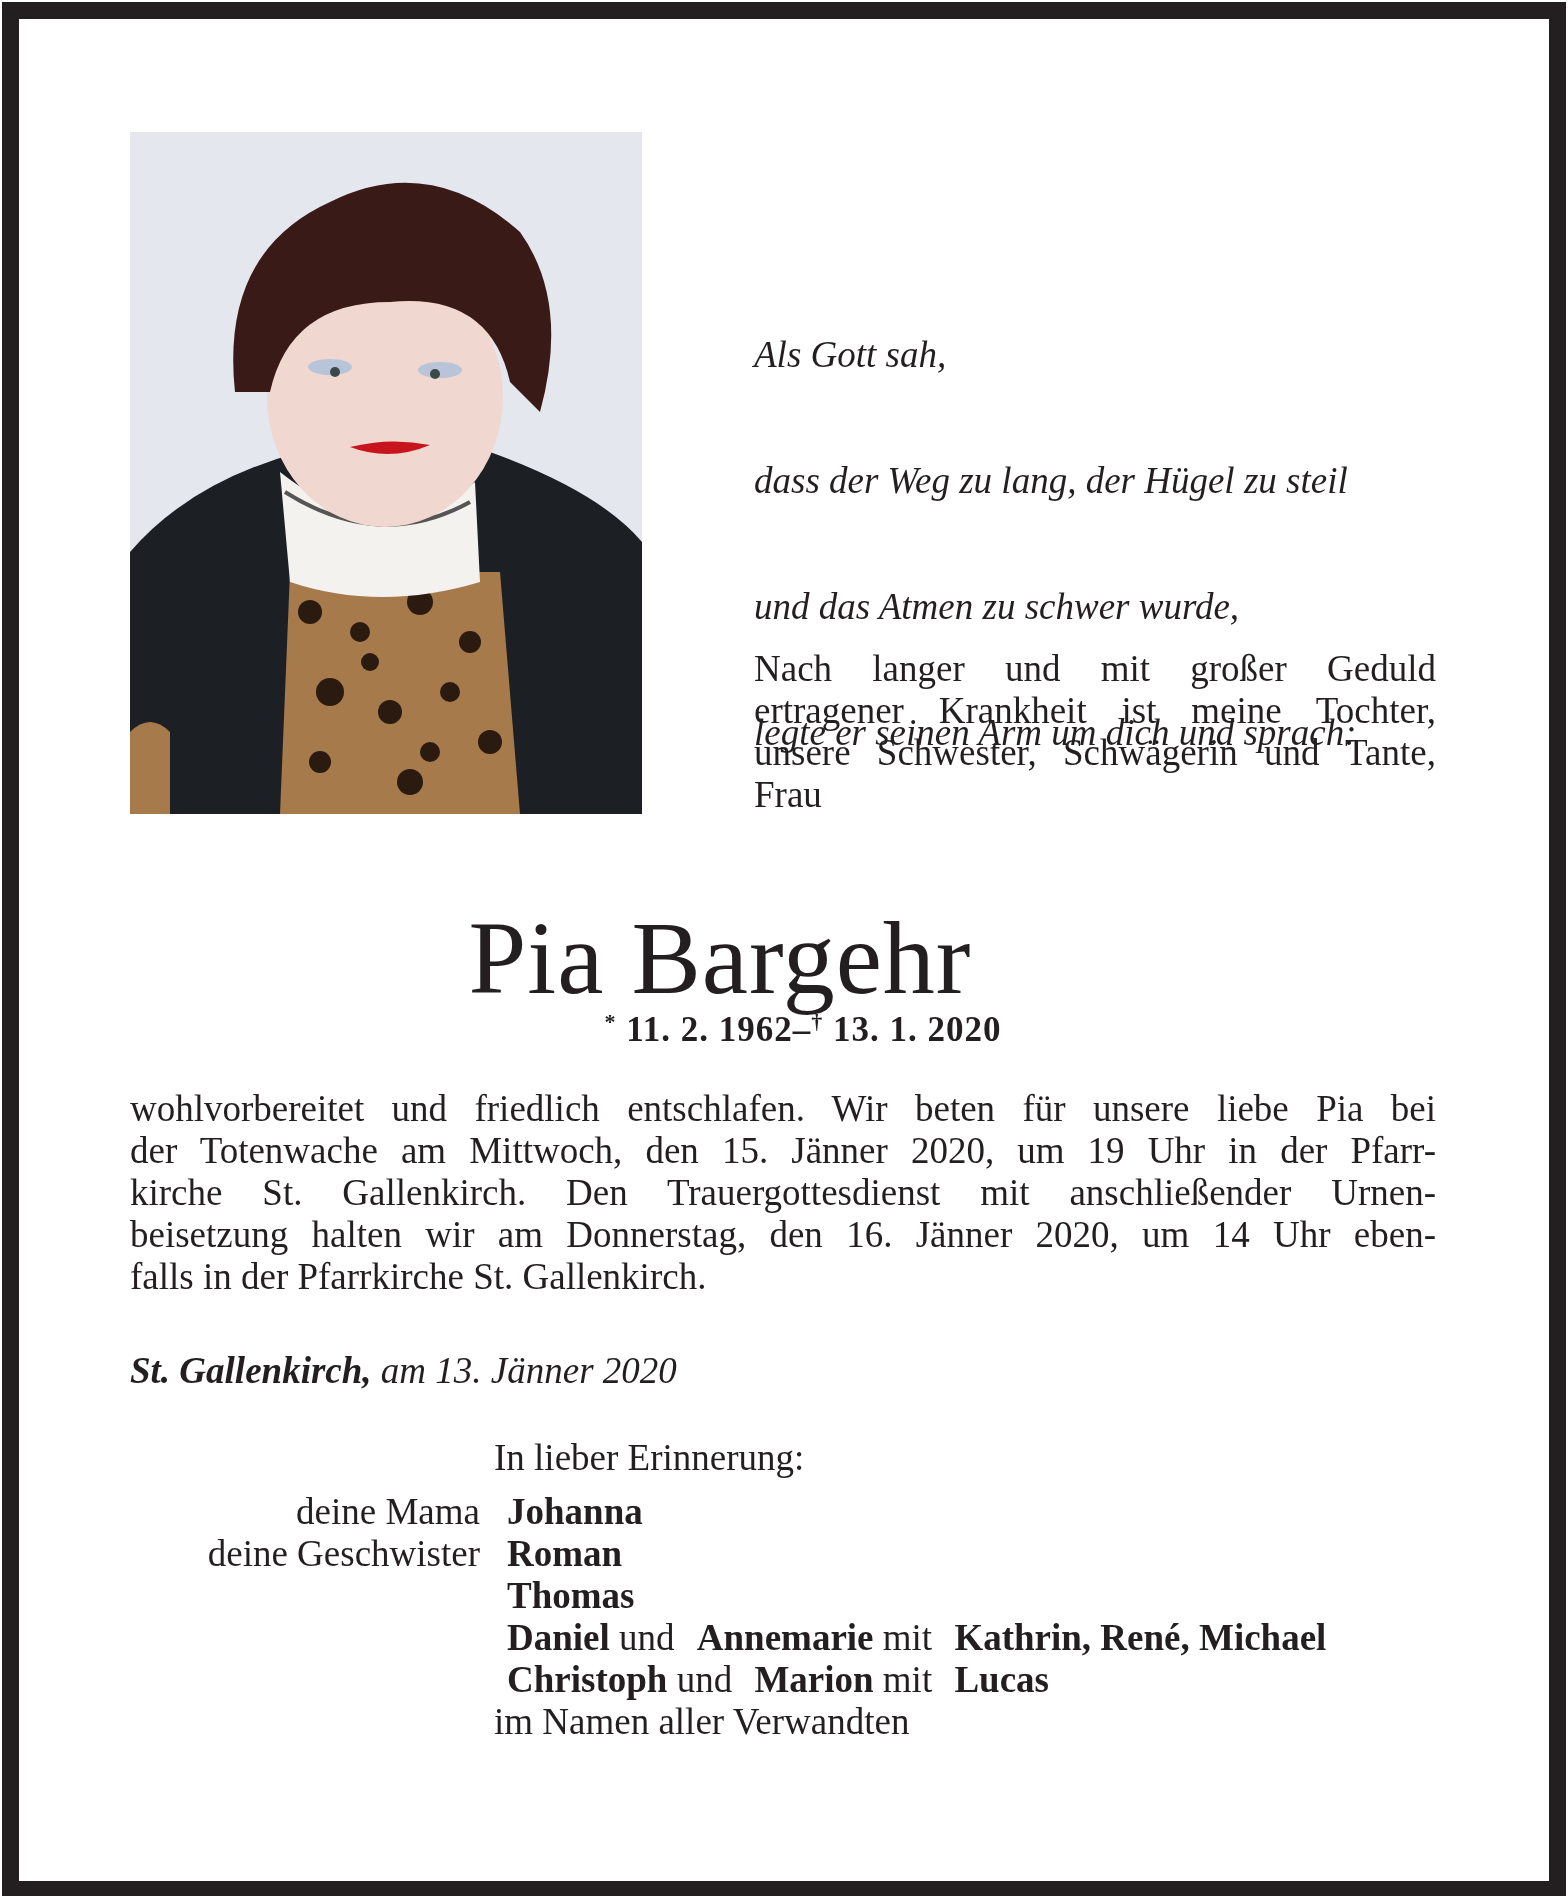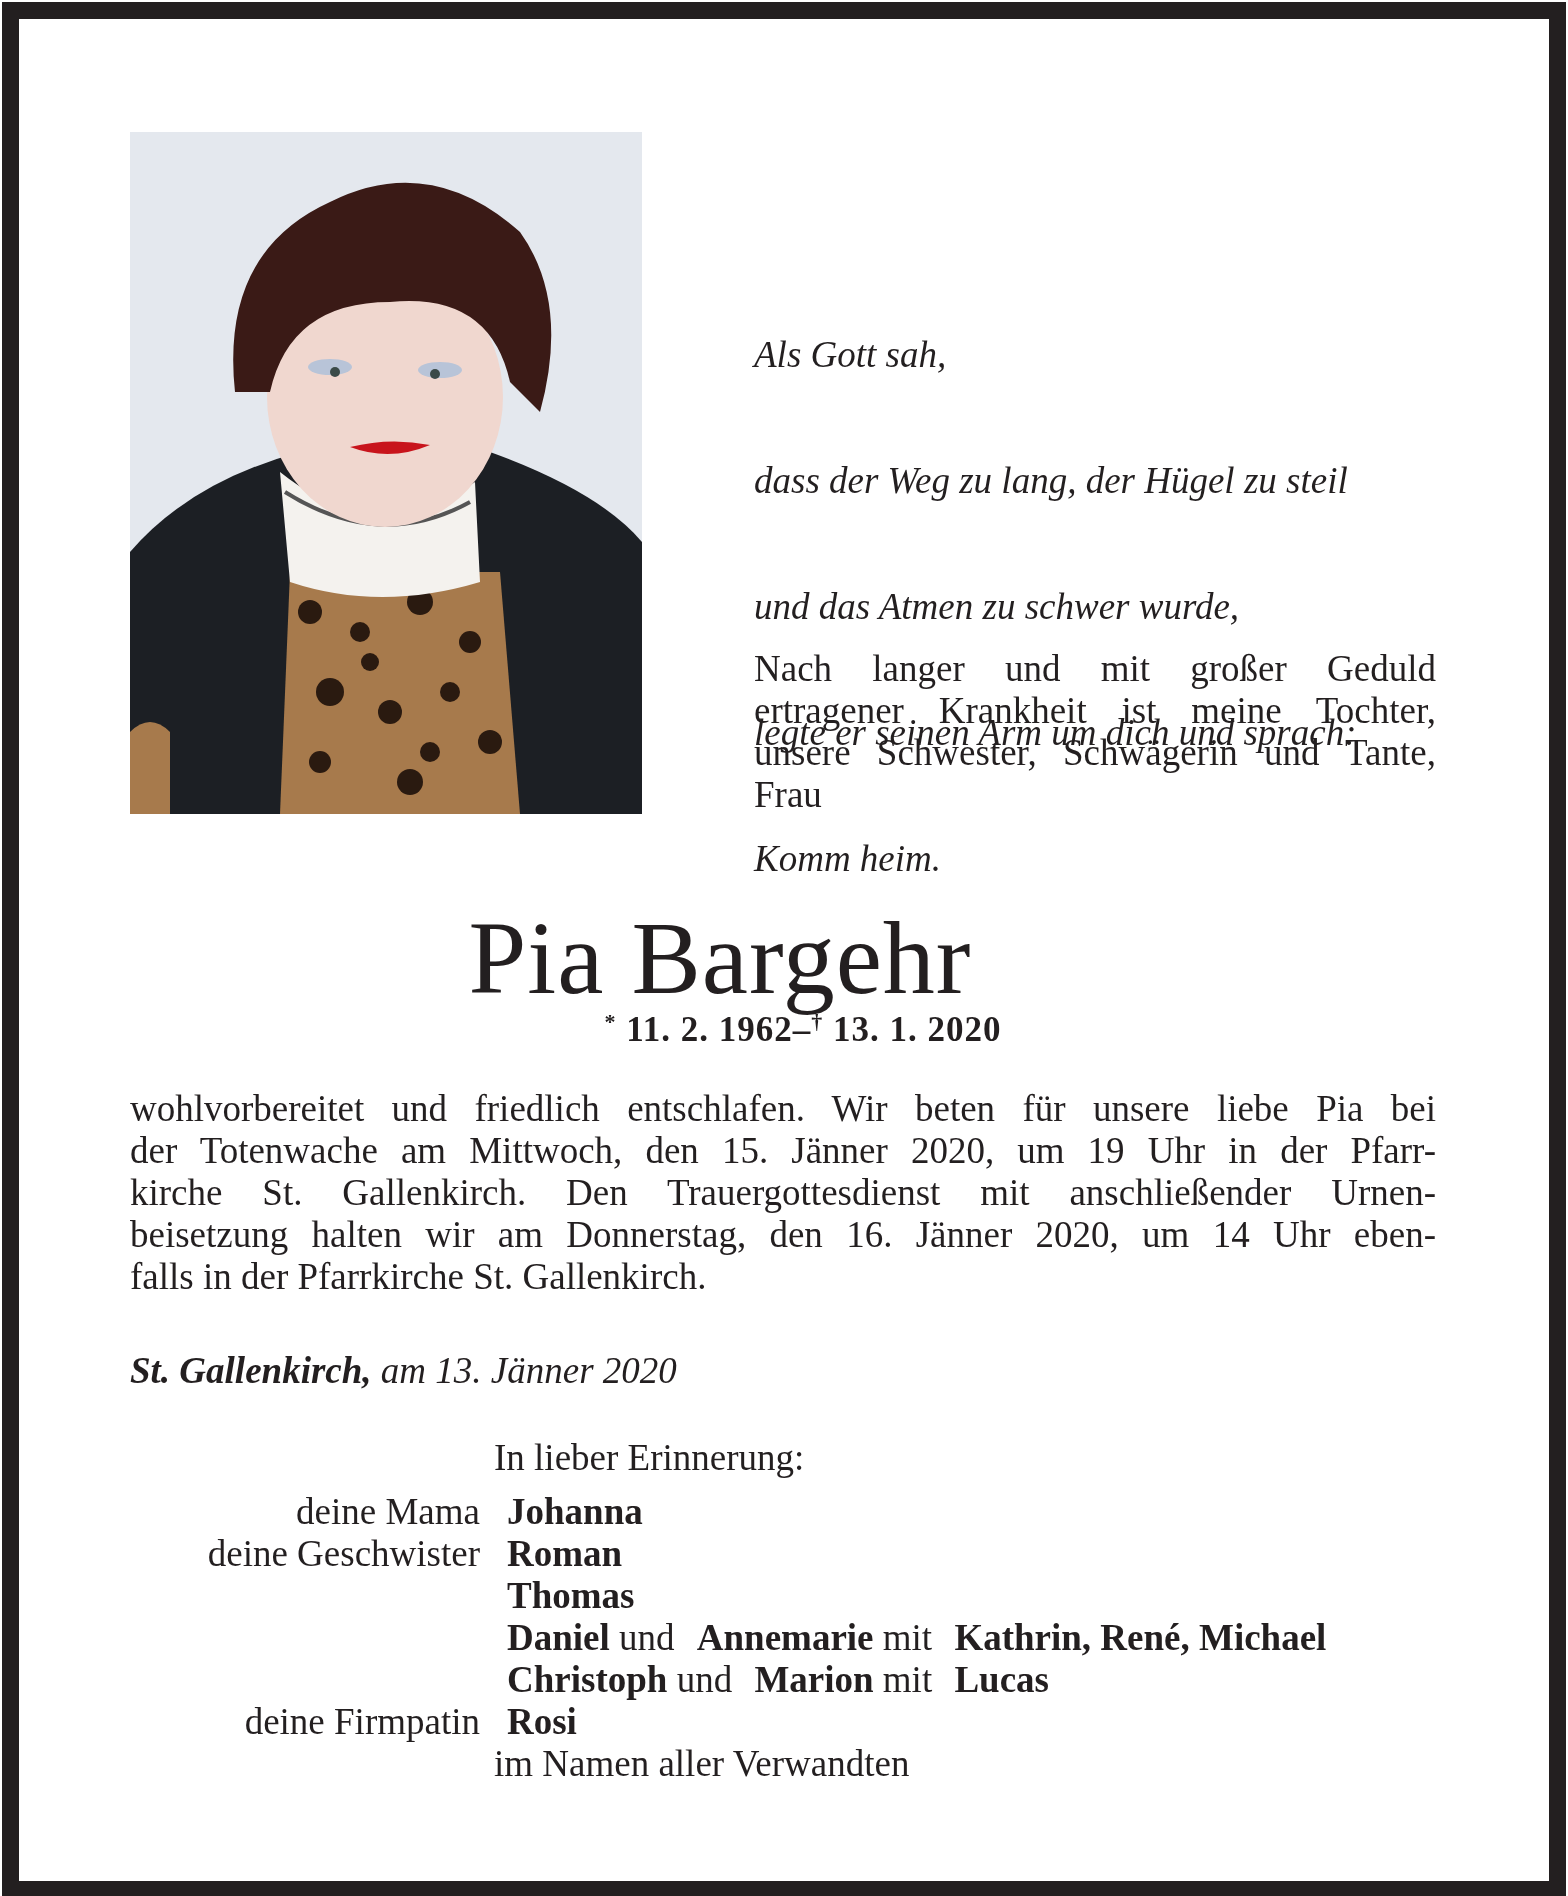--- a/index.html
+++ b/index.html
@@ -76,21 +76,20 @@
 
     <path d="M220 315 Q260 305 300 313 Q260 330 220 315 Z" fill="#c8141c"></path>
   </svg>
 </div>
 
 <div class="poem">
   <div>Als Gott sah,</div>
   <div>dass der Weg zu lang, der Hügel zu steil</div>
   <div>und das Atmen zu schwer wurde,</div>
   <div>legte er seinen Arm um dich und sprach:</div>
-  <div>Komm heim.</div>
 </div>
 
 <div class="intro">
   <span class="just">Nach langer und mit großer Geduld</span>
   <span class="just">ertragener Krankheit ist meine Tochter,</span>
   <span class="just">unsere Schwester, Schwägerin und Tante,</span>
   <span>Frau</span>
 </div>
 
 <div class="name">Pia Bargehr</div>
@@ -130,20 +129,16 @@
     </div>
     <div class="frow">
       <span class="rel"></span>
       <span class="names"><b>Daniel</b><span> und </span><b>Annemarie</b><span> mit </span><b>Kathrin, René, Michael</b></span>
     </div>
     <div class="frow">
       <span class="rel"></span>
       <span class="names"><b>Christoph</b><span> und </span><b>Marion</b><span> mit </span><b>Lucas</b></span>
     </div>
     <div class="frow">
-      <span class="rel">deine Firmpatin</span>
-      <span class="names"><b>Rosi</b></span>
-    </div>
-    <div class="frow">
       <span class="rel"></span>
       <span class="names"><span>im Namen aller Verwandten</span></span>
     </div>
   </div>
 
 </body></html>

